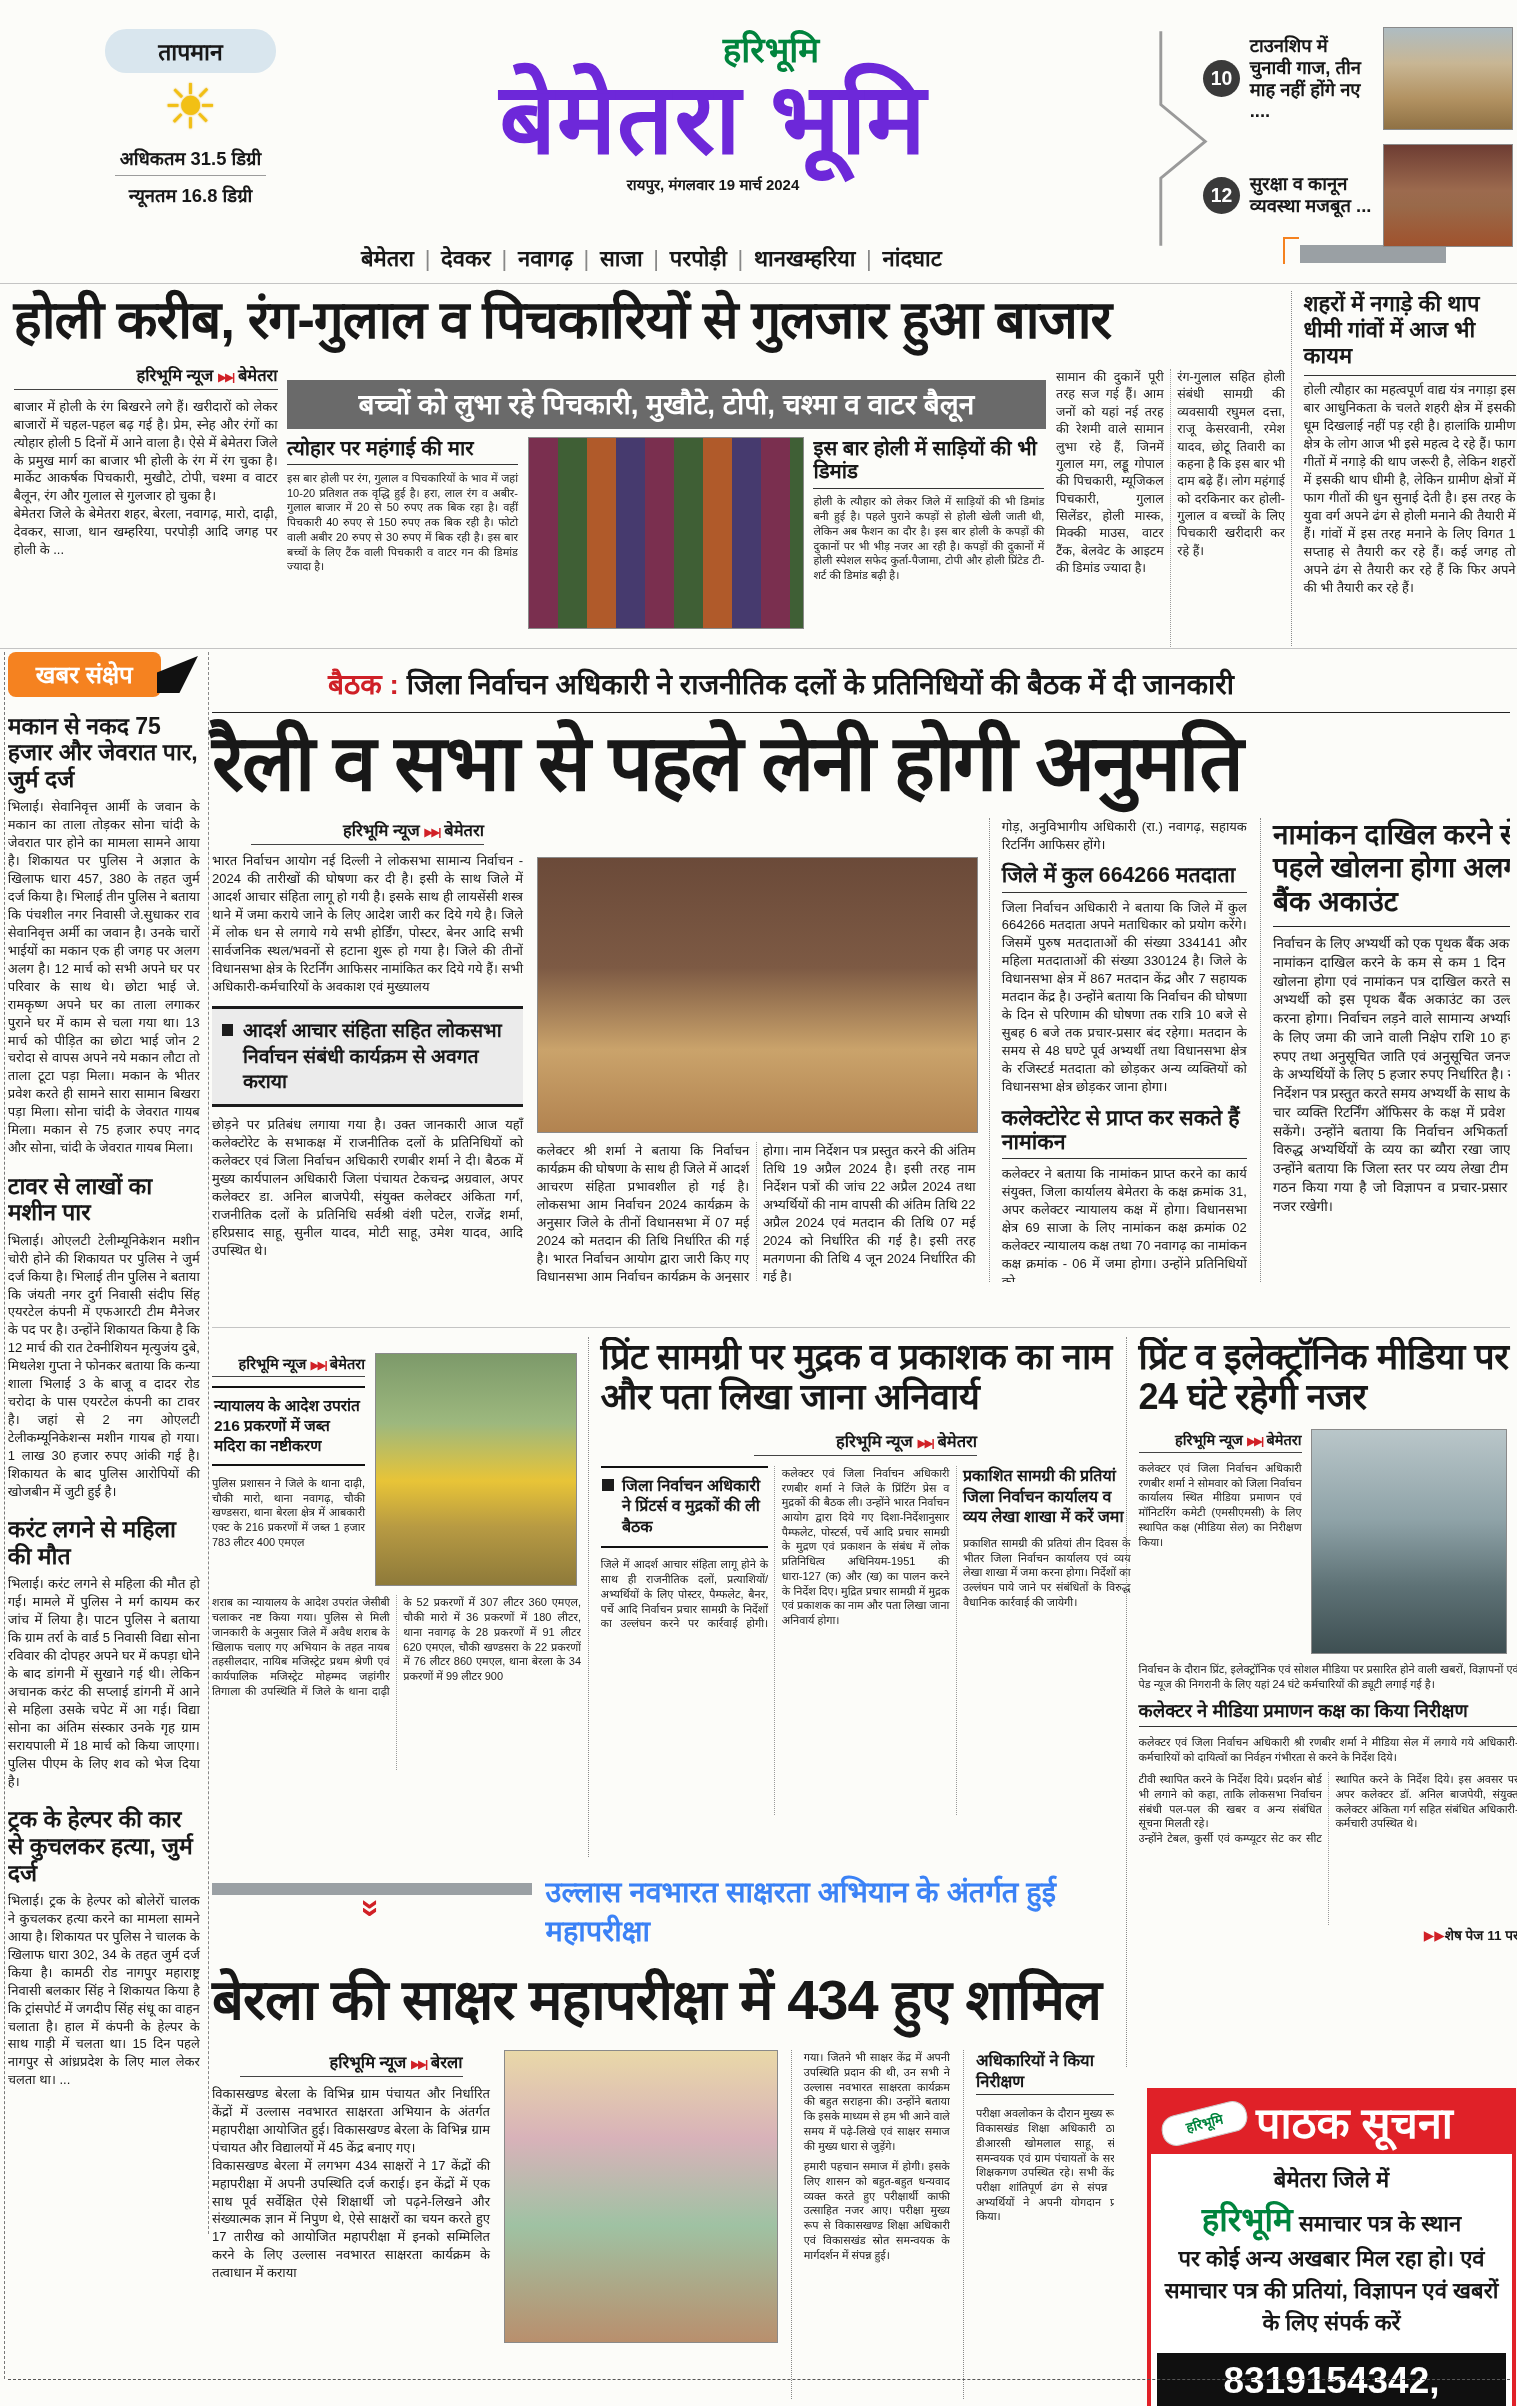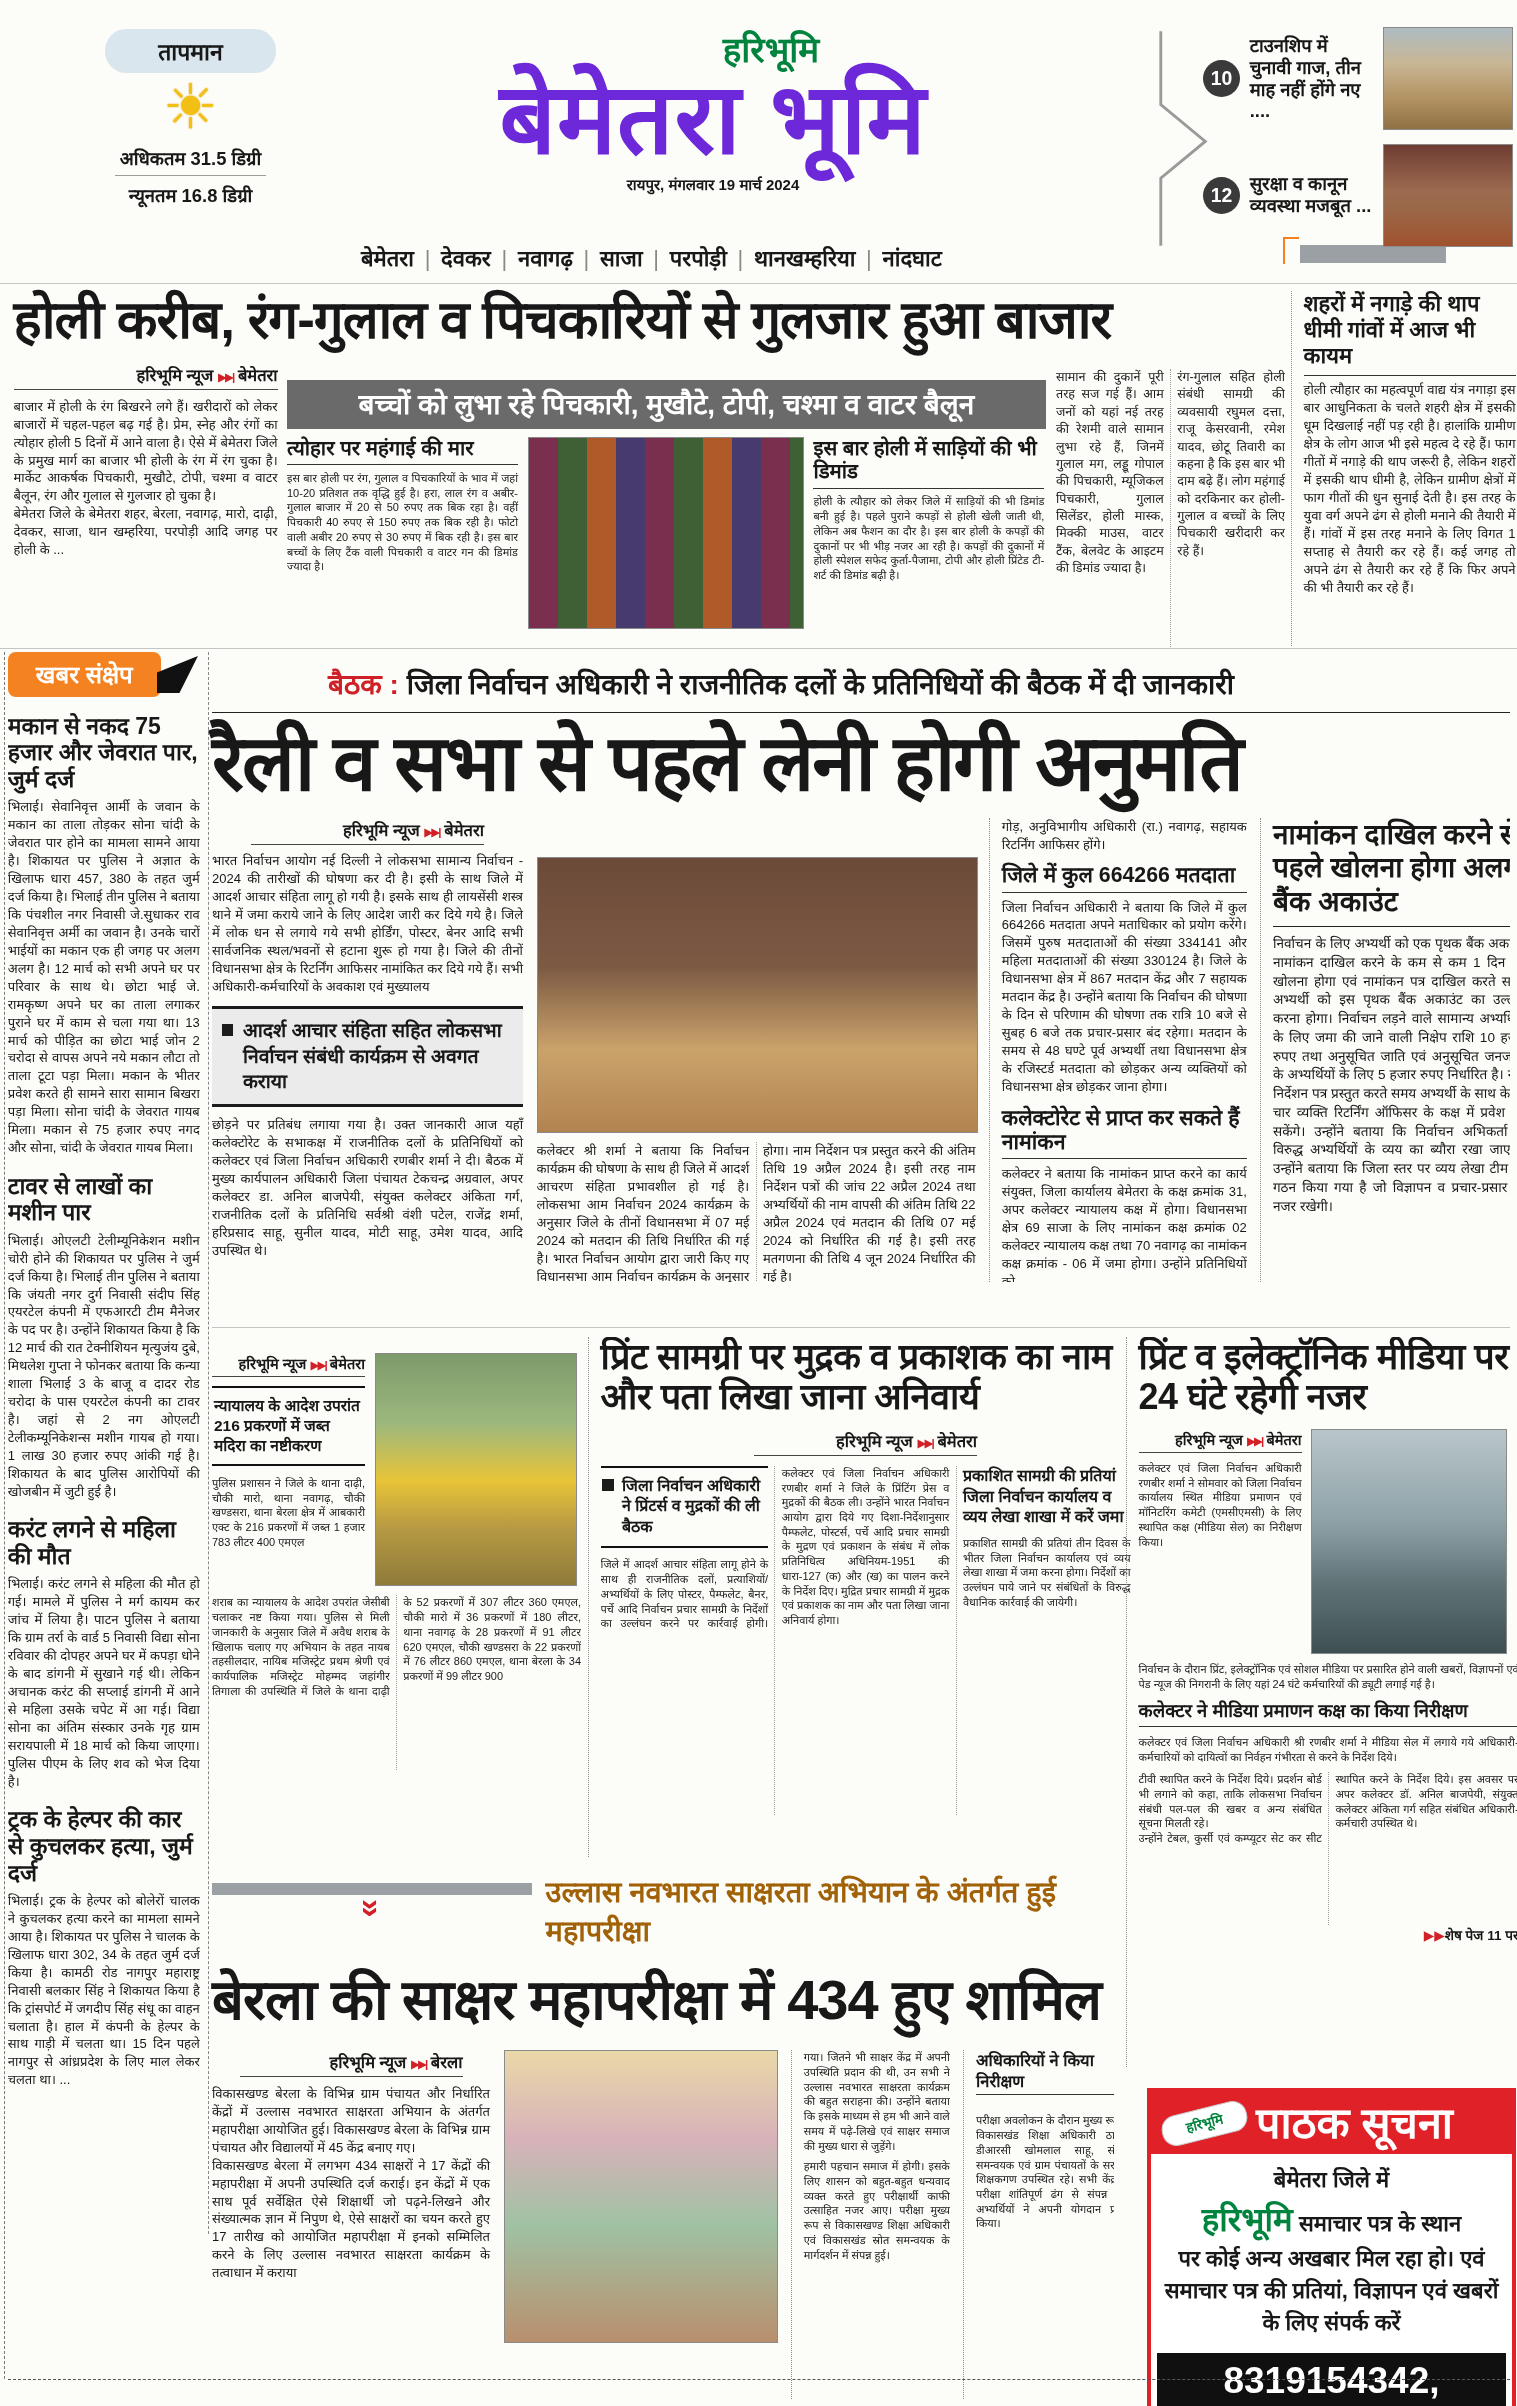--- a/index.html
+++ b/index.html
@@ -53,21 +53,21 @@
   .hl-art{font-weight:bold;font-size:32px;line-height:1.12;letter-spacing:-0.5px;}
   .infobox{border-top:2.9px solid #111;border-bottom:2.9px solid #111;font-weight:bold;font-size:15.5px;line-height:1.3;padding:7.8px 1.9px;margin:9.7px 0;}
   .bulletbox{border-top:2.9px solid #111;border-bottom:2.9px solid #111;font-weight:bold;font-size:16px;line-height:1.3;padding:7.8px 1.9px;margin:0 0 9.7px 0;display:flex;gap:7.8px;break-inside:avoid;}
   .cont{font-weight:bold;font-size:13.6px;text-align:right;}
   .cont .arr{color:#d12026;}
   .cols2{columns:2;column-gap:13.6px;column-rule:1px dotted #999;}
   .cols3{columns:3;column-gap:13.6px;column-rule:1px dotted #999;}
   
   .gbar{background:#9aa0a4;width:320px;height:12.6px;margin-top:11.6px;}
   .chev{color:#d12026;font-size:33px;font-weight:bold;display:inline-block;transform:rotate(90deg);line-height:.8;}
-  .kicker2{color:#a16207;font-weight:bold;font-size:29px;}
+  .kicker2{color:#3b82f6;font-weight:bold;font-size:29px;}
   .hl-berla{font-weight:bold;font-size:56px;letter-spacing:-1px;white-space:nowrap;margin-top:9.7px;}
   
   .pathak{border:4.9px solid #e02128;background:#fff;}
   .pathak-hd{background:#e02128;color:#fff;font-weight:bold;font-size:43px;height:62px;line-height:62px;padding-left:105px;position:relative;}
   .roll{position:absolute;left:9.7px;top:15.5px;width:85px;height:29px;background:#fff;border:1px solid #ccc;border-radius:14.6px;
         transform:rotate(-14deg);color:#00843d;font-weight:bold;font-size:13.6px;text-align:center;line-height:29px;}
   .pathak-body{text-align:center;font-weight:bold;padding:9.7px 11.6px 7.8px 11.6px;font-size:22px;line-height:1.45;}
   .pathak-brand{color:#00843d;font-size:33px;}
   .phone{background:#101010;color:#fff;font-weight:bold;font-size:37px;text-align:center;padding:7.8px 0;margin:5.8px;}
   .dashline{border-top:1.9px dashed #555;}
@@ -298,21 +298,21 @@
         </div>
         <div class="bt">विकासखण्ड बेरला के विभिन्न ग्राम पंचायत और निर्धारित केंद्रों में उल्लास नवभारत साक्षरता अभियान के अंतर्गत महापरीक्षा आयोजित हुई। विकासखण्ड बेरला के विभिन्न ग्राम पंचायत और विद्यालयों में 45 केंद्र बनाए गए।
 विकासखण्ड बेरला में लगभग 434 साक्षरों ने 17 केंद्रों की महापरीक्षा में अपनी उपस्थिति दर्ज कराई। इन केंद्रों में एक साथ पूर्व सर्वेक्षित ऐसे शिक्षार्थी जो पढ़ने-लिखने और संख्यात्मक ज्ञान में निपुण थे, ऐसे साक्षरों का चयन करते हुए 17 तारीख को आयोजित महापरीक्षा में इनको सम्मिलित करने के लिए उल्लास नवभारत साक्षरता कार्यक्रम के तत्वाधान में कराया</div>
       </div>
       <div class="ph ph-class" style="width:272px;height:291px;flex:0 0 272px;"></div>
       <div class="dotted-l" style="width:146px;flex:0 0 146px;">
         <div class="bt-sm">गया। जितने भी साक्षर केंद्र में अपनी उपस्थिति प्रदान की थी, उन सभी ने उल्लास नवभारत साक्षरता कार्यक्रम की बहुत सराहना की। उन्होंने बताया कि इसके माध्यम से हम भी आने वाले समय में पढ़े-लिखे एवं साक्षर समाज की मुख्य धारा से जुड़ेंगे।</div>
         <div class="bt-sm" style="margin-top:5.8px;">हमारी पहचान समाज में होगी। इसके लिए शासन को बहुत-बहुत धन्यवाद व्यक्त करते हुए परीक्षार्थी काफी उत्साहित नजर आए। परीक्षा मुख्य रूप से विकासखण्ड शिक्षा अधिकारी एवं विकासखंड स्रोत समन्वयक के मार्गदर्शन में संपन्न हुई।</div>
       </div>
       <div class="dotted-l" style="width:155px;flex:0 0 155px;">
-        <div style="font-weight:bold;font-size:16.5px;line-height:1.25;border-bottom:1.5px solid #333;padding-bottom:2.9px;margin-bottom:18px;">अधिकारियों ने किया निरीक्षण</div>
+        <div style="font-weight:bold;font-size:16.5px;line-height:1.25;border-bottom:1.5px solid #333;padding-bottom:2.9px;margin-bottom:11px;">अधिकारियों ने किया निरीक्षण</div>
         <div class="bt-sm" able="false">परीक्षा अवलोकन के दौरान मुख्य रूप से विकासखंड शिक्षा अधिकारी ठाकुर, डीआरसी खोमलाल साहू, संकुल समन्वयक एवं ग्राम पंचायतों के सरपंच, शिक्षकगण उपस्थित रहे। सभी केंद्रों में परीक्षा शांतिपूर्ण ढंग से संपन्न हुई। अभ्यर्थियों ने अपनी योगदान प्रदान किया।</div>
       </div>
     </div>
   </div>
 
   <div class="abs pathak" style="left:1147px;top:2088px;width:361px;">
     <div class="pathak-hd">
       <div class="roll">हरिभूमि</div>
       <span>पाठक सूचना</span>
     </div>

